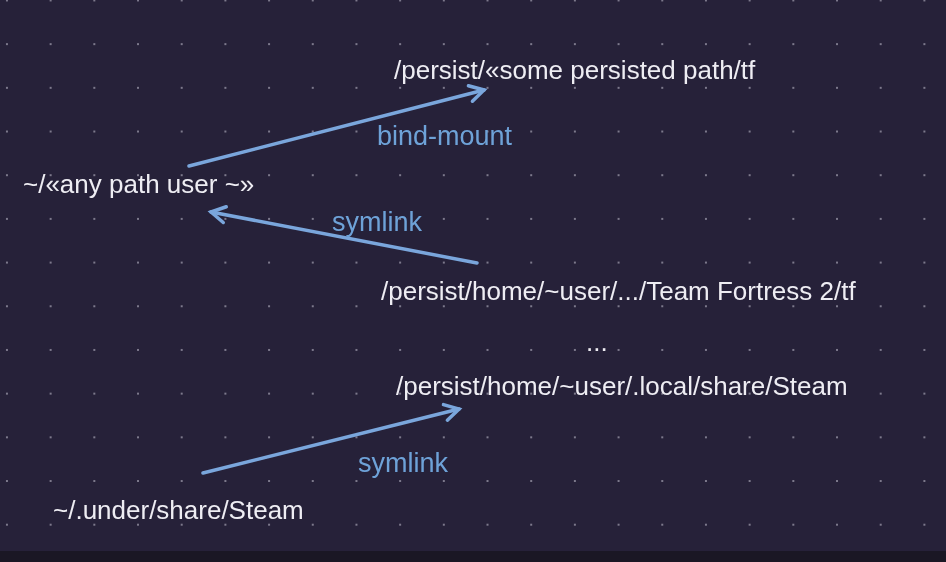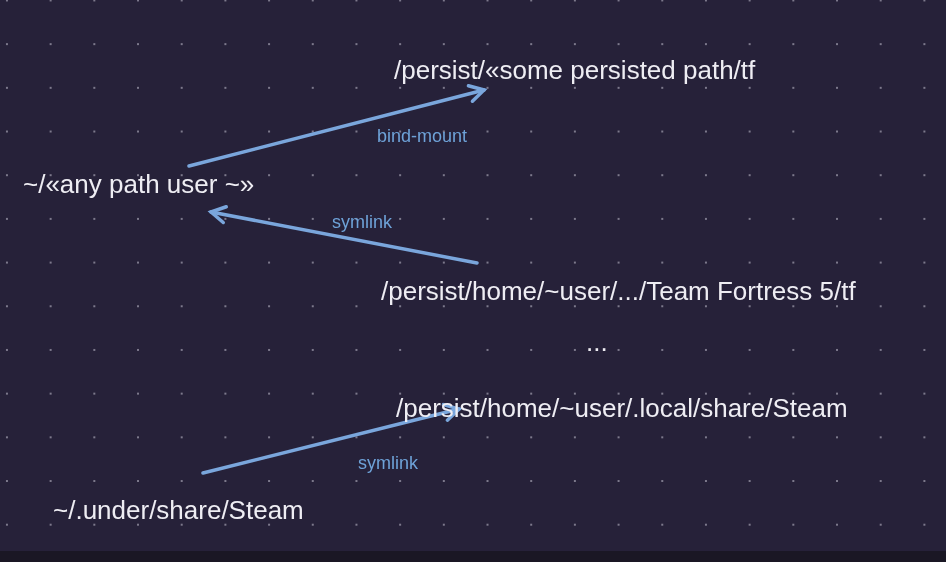--- a/index.html
+++ b/index.html
@@ -36,21 +36,21 @@
   .path-text {
     position: absolute;
     color: #eeedf3;
     font-size: 26px;
     line-height: 26px;
     white-space: nowrap;
   }
   .edge-label {
     position: absolute;
     color: #6ea2d8;
-    font-size: 18px;
+    font-size: 27px;
     line-height: 25px;
     white-space: nowrap;
   }
   .bottom-bar {
     position: absolute;
     left: 0;
     bottom: 0;
     width: 946px;
     height: 11px;
     background: #1a1724;
@@ -69,25 +69,25 @@
     </defs>
     <line class="arrow" x1="189" y1="166" x2="484" y2="90" marker-end="url(#arrowhead)"></line>
     <line class="arrow" x1="477" y1="263" x2="211" y2="212" marker-end="url(#arrowhead)"></line>
     <line class="arrow" x1="203" y1="473" x2="459" y2="409" marker-end="url(#arrowhead)"></line>
   </svg>
 
   <div class="path-text" style="left:394px; top:57px">/persist/«some persisted path/tf</div>
 
   <div class="path-text" style="left:23px; top:171px">~/«any path user ~»</div>
 
-  <div class="path-text" style="left:381px; top:278px">/persist/home/~user/.../Team Fortress 5/tf</div>
+  <div class="path-text" style="left:381px; top:278px">/persist/home/~user/.../Team Fortress 2/tf</div>
 
   <div class="path-text" style="left:586px; top:329px">...</div>
 
-  <div class="path-text" style="left:396px; top:395px">/persist/home/~user/.local/share/Steam</div>
+  <div class="path-text" style="left:396px; top:373px">/persist/home/~user/.local/share/Steam</div>
 
   <div class="path-text" style="left:53px; top:497px">~/.under/share/Steam</div>
 
   <div class="edge-label" style="left:377px; top:124px">bind-mount</div>
 
   <div class="edge-label" style="left:332px; top:210px">symlink</div>
 
   <div class="edge-label" style="left:358px; top:451px">symlink</div>
 
   <div class="bottom-bar"></div>

